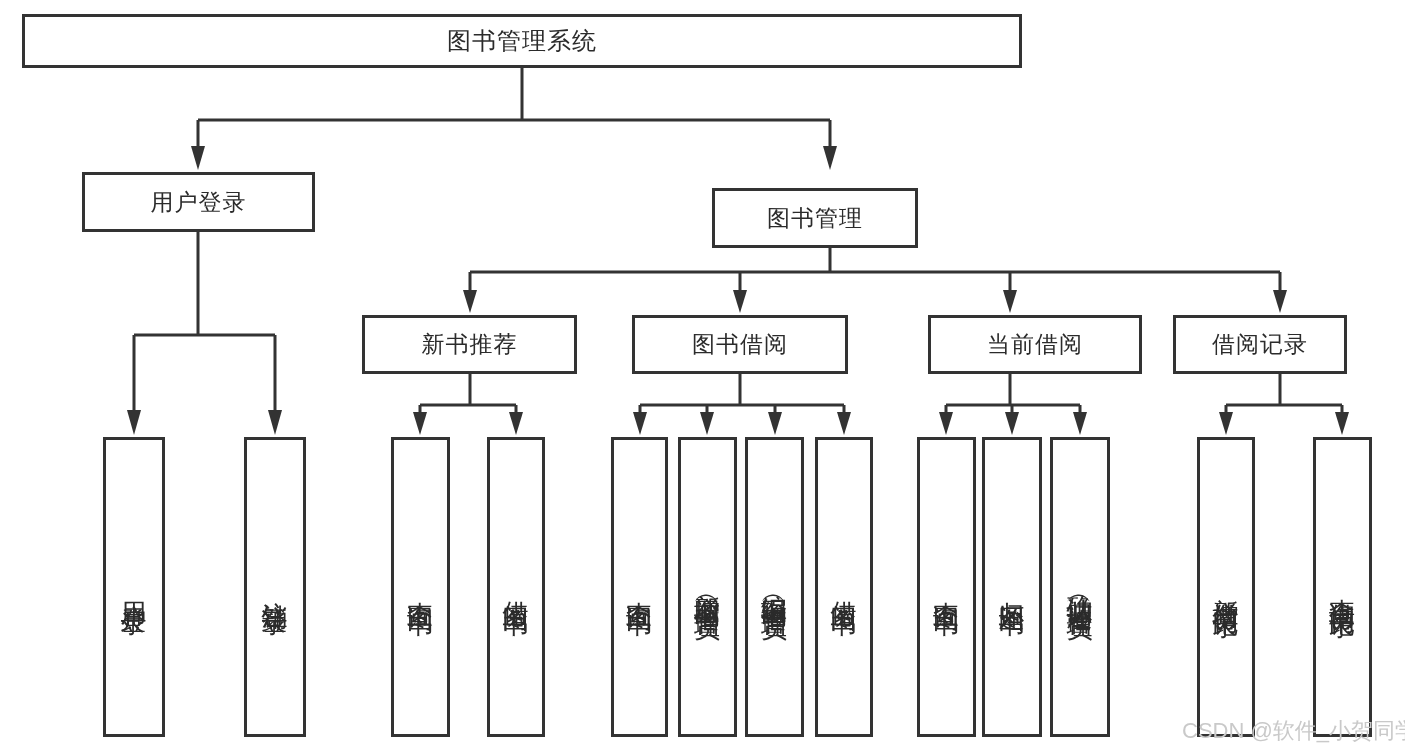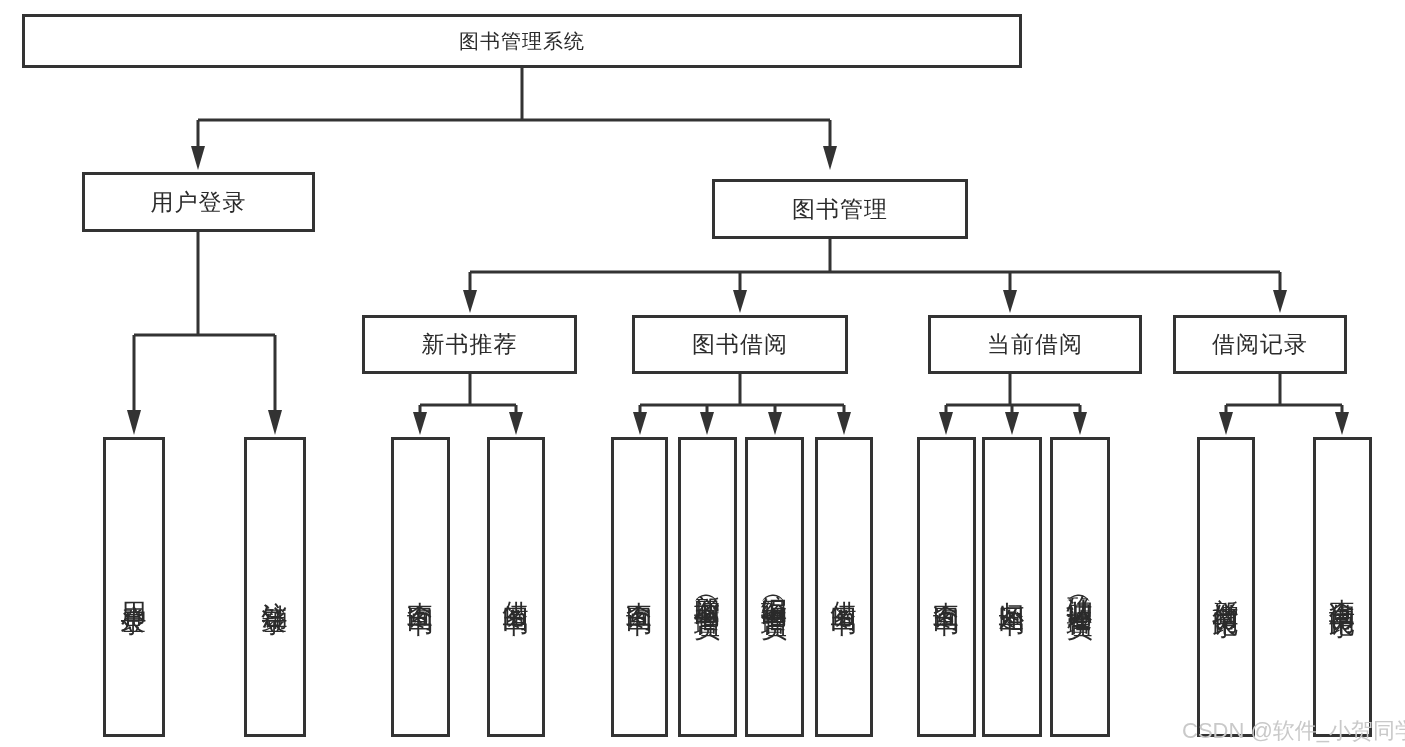--- a/index.html
+++ b/index.html
@@ -29,21 +29,21 @@
     box-sizing:border-box;
     border:3px solid var(--line);
     background:#ffffff;
     color:var(--text);
     display:flex;
     align-items:center;
     justify-content:center;
     text-align:center;
   }
   .h{letter-spacing:1px;}
-  .root{font-size:20px;}
+  .root{font-size:24px;}
   .lvl{font-size:23px;}
   .v{
     writing-mode:vertical-rl;
     text-orientation:mixed;
     font-size:26px;
     letter-spacing:3px;
     line-height:1;
   }
   .watermark{
     position:absolute;
@@ -99,21 +99,21 @@
     <g>
       <path d="M1280,372 V405 M1226,405 H1342 M1226,405 V414 M1342,405 V414"></path>
       <polygon points="1219,412 1233,412 1226,435"></polygon>
       <polygon points="1335,412 1349,412 1342,435"></polygon>
     </g>
   </svg>
 
   <div class="node h root" style="left:22px;top:14px;width:1000px;height:54px;">图书管理系统</div>
 
   <div class="node h lvl" style="left:82px;top:172px;width:233px;height:60px;">用户登录</div>
-  <div class="node h lvl" style="left:712px;top:179px;width:256px;height:60px;">图书管理</div>
+  <div class="node h lvl" style="left:712px;top:188px;width:206px;height:60px;">图书管理</div>
 
   <div class="node h lvl" style="left:362px;top:315px;width:215px;height:59px;">新书推荐</div>
   <div class="node h lvl" style="left:632px;top:315px;width:216px;height:59px;">图书借阅</div>
   <div class="node h lvl" style="left:928px;top:315px;width:214px;height:59px;">当前借阅</div>
   <div class="node h lvl" style="left:1173px;top:315px;width:174px;height:59px;">借阅记录</div>
 
   <div class="node v" style="left:103px;top:437px;width:62px;height:300px;">用户登录</div>
   <div class="node v" style="left:244px;top:437px;width:62px;height:300px;">注销登录</div>
 
   <div class="node v" style="left:391px;top:437px;width:59px;height:300px;">查询图书</div>

